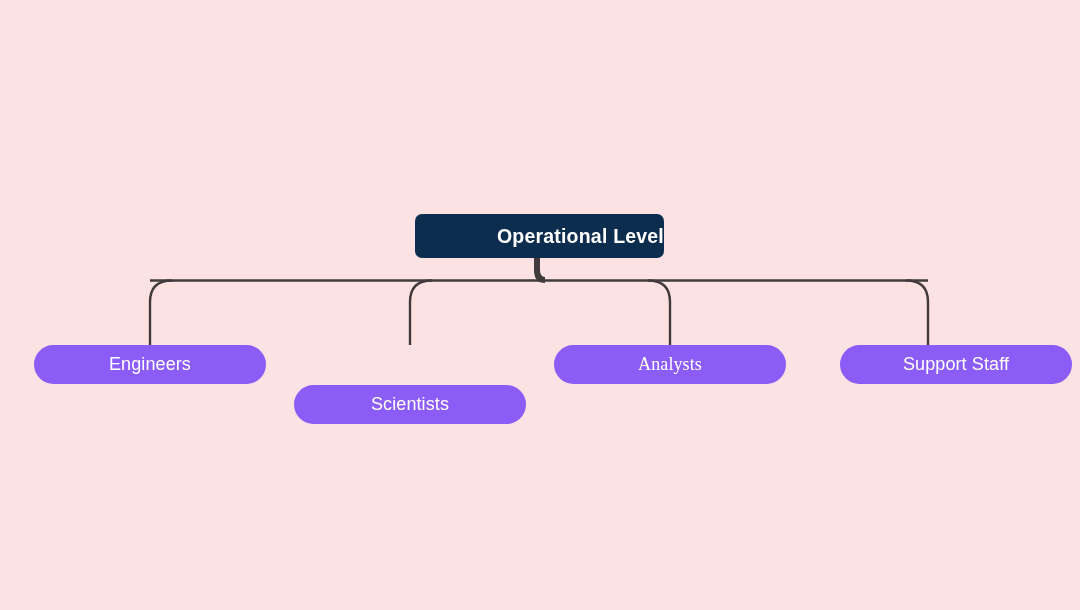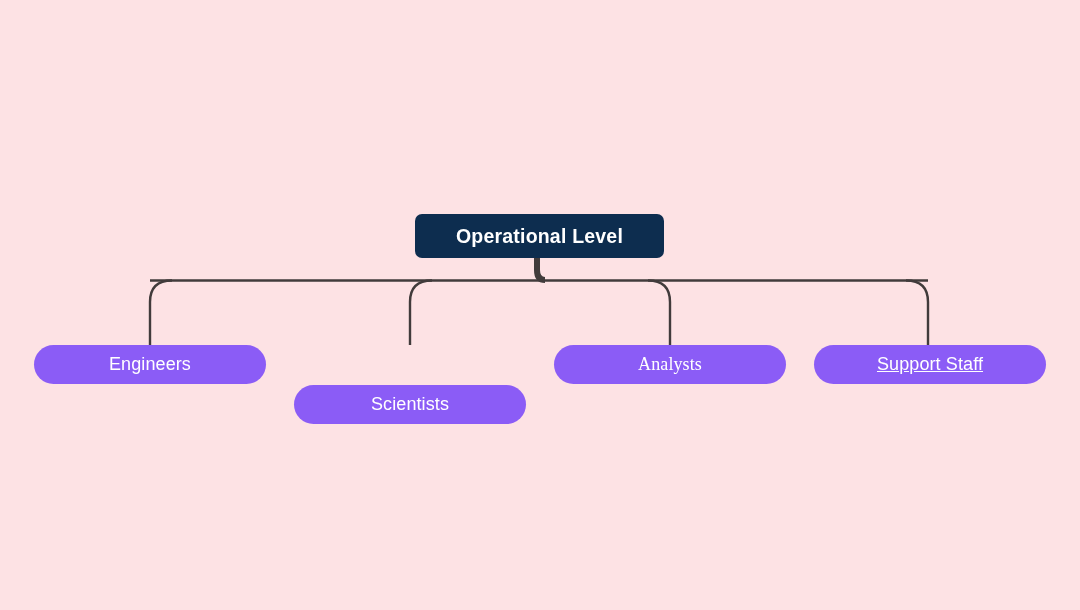--- a/index.html
+++ b/index.html
@@ -41,34 +41,35 @@
   .node-root {
     left: 415px;
     top: 214px;
     width: 249px;
     height: 44px;
     background: #0d2d4f;
     border-radius: 7px;
     font-size: 19.5px;
     font-weight: 600;
     letter-spacing: 0.2px;
+    justify-content: flex-end;
   }
   .node-child {
     top: 345px;
     height: 39px;
     background: #8b5cf6;
     border-radius: 22px;
     font-size: 18px;
     font-weight: 400;
     letter-spacing: 0.1px;
   }
   .child-0 { left: 34px;  width: 232px; }
   .child-1 { left: 294px; width: 232px; margin-top: 40px; }
   .child-2 { left: 554px; width: 232px; font-family: Liberation Serif, serif; }
-  .child-3 { left: 814px; width: 232px; text-decoration: underline; }
+  .child-3 { left: 840px; width: 232px; }
 </style>
 </head>
 <body>
 
 <div id="diagram-canvas">
 
   <svg id="connector-layer" viewBox="0 0 1080 610" width="1080" height="610">
 
     <path d="M 537 258 L 537 270 Q 537 280 545 280" fill="none" stroke="#413b3b" stroke-width="6" stroke-linecap="butt"></path>
 

